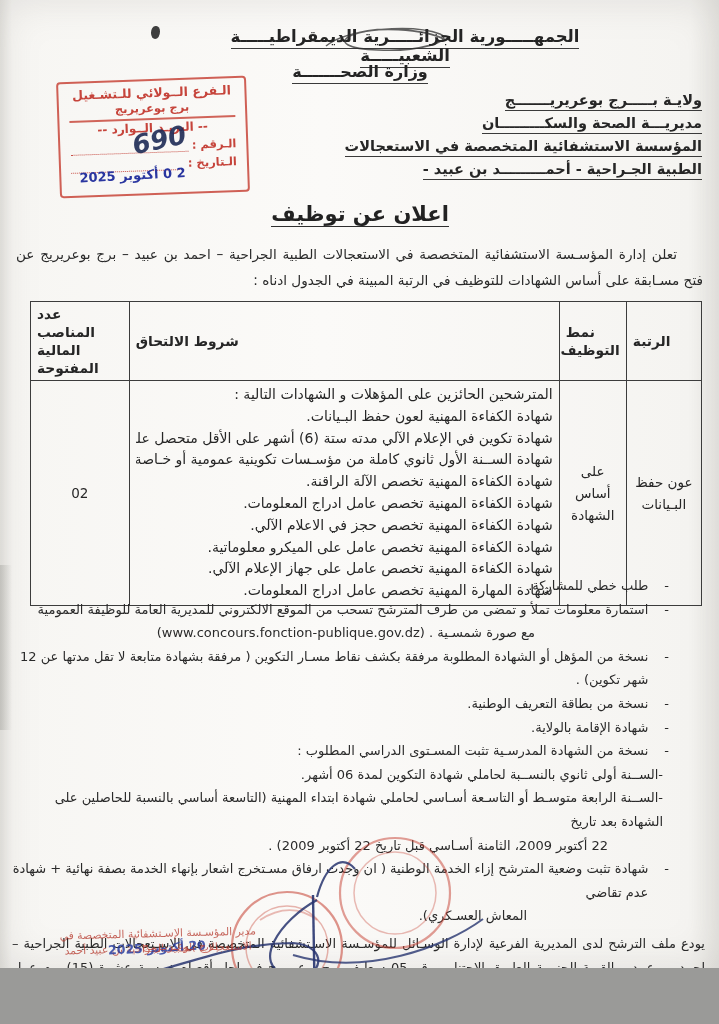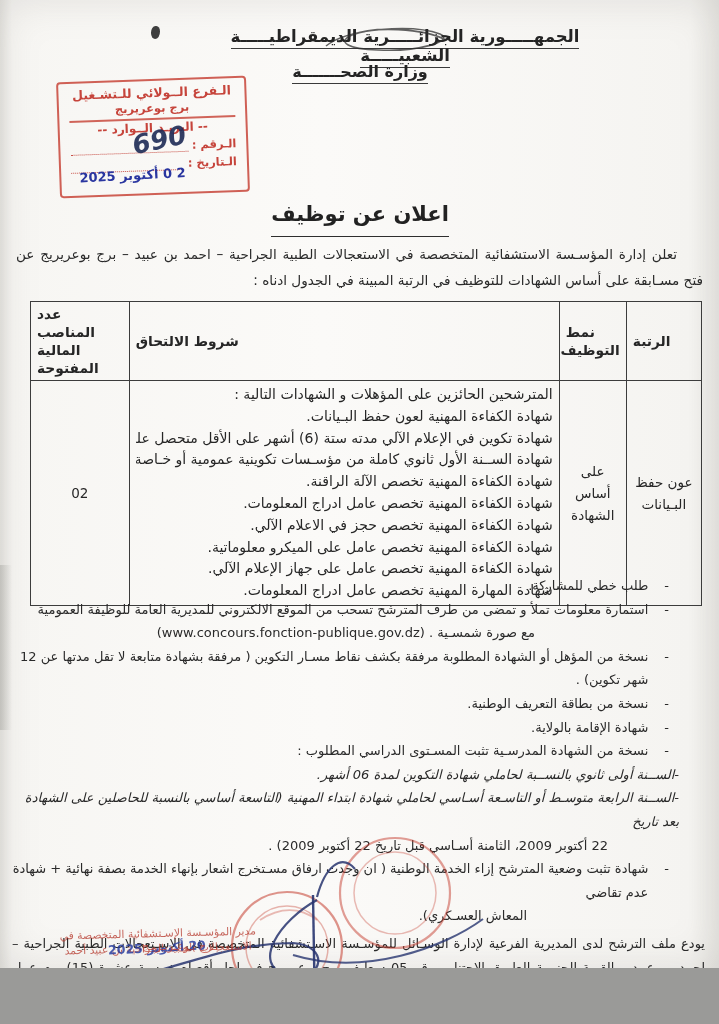--- a/index.html
+++ b/index.html
@@ -3,21 +3,21 @@
 <meta charset="utf-8">
 <style>
   html,body{margin:0;padding:0;background:#9a9a98;}
   .page{
     position:relative;width:719px;height:968px;margin:0 auto;overflow:hidden;
     background:linear-gradient(90deg,#e6e5e1 0px,#f7f6f3 12px,#fbfaf8 45%,#f5f4f1 96%,#e9e8e4 100%);
     font-family:"DejaVu Sans",sans-serif;color:#262626;direction:rtl;
     box-shadow:inset 0 0 40px rgba(120,118,110,.18);
   }
   .u{border-bottom:1.3px solid #3a3a3a;padding-bottom:2px;}
-  .u2{border-bottom:1.6px solid #2e2e2e;padding-bottom:10px;}
+  .u2{border-bottom:1.6px solid #2e2e2e;padding-bottom:0;}
 
   .hdr1{position:absolute;top:27px;left:205px;width:400px;text-align:center;font-size:16.5px;font-weight:bold;color:#242424;}
   .hdr2{position:absolute;top:62px;left:290px;width:140px;text-align:center;font-size:16px;font-weight:bold;color:#242424;}
   .scribble{position:absolute;top:20px;left:318px;z-index:3;}
 
   
   .rstamp{
     position:absolute;top:79px;left:58px;width:186px;height:112px;
     border:2.5px solid rgba(198,62,50,.82);border-radius:4px;
     transform:rotate(-2deg);color:rgba(193,52,42,.92);text-align:center;z-index:2;
@@ -51,21 +51,21 @@
   .col-rank{width:74px;} .col-mode{width:66px;} .col-cond{width:423px;} .col-pos{width:97px;}
   td.cell-rank,td.cell-mode,td.cell-pos{text-align:center;vertical-align:middle;font-size:13.5px;line-height:22px;}
   td.cell-cond{vertical-align:top;padding:5px 8px;}
   td.cell-cond div{font-size:14px;line-height:21.8px;white-space:nowrap;overflow:hidden;}
 
   .docs{position:absolute;top:574px;right:14px;left:12px;font-size:13px;line-height:23.6px;color:#2a2a2a;}
   .d-head{font-weight:normal;}
   .d-item{display:flex;gap:16px;margin-right:36px;}
   .d-item .dash{flex:0 0 auto;}
   .d-cont{margin-right:170px;}
-  .d-sub{margin-right:26px;font-style:italic;}
+  .d-sub{margin-right:42px;}
   .d-cont2{margin-right:97px;}
   .d-cont3{margin-right:178px;}
   .deposit{margin:4px 0 0 0;text-align:justify;line-height:24px;}
 
   
   .sig-stamp-text{position:absolute;top:926px;left:34px;width:248px;text-align:center;
     color:rgba(183,62,50,.78);font-size:10.8px;line-height:15px;transform:rotate(-1.5deg);z-index:6;}
   .sig-date{position:absolute;top:940px;left:108px;color:#2b3fa0;font-size:12.5px;font-weight:bold;
     transform:rotate(-3deg);opacity:.85;z-index:6;white-space:nowrap;}
   .sig-city{position:absolute;top:940px;left:142px;color:rgba(190,60,48,.7);font-size:11px;z-index:6;white-space:nowrap;}
@@ -107,20 +107,26 @@
       <span class="rs-dots"></span>
     </div>
     <div class="rs-row">
       <span class="rs-lab">الـتاريخ :</span>
       <span class="rs-dots"></span>
     </div>
     <div class="rs-num">690</div>
     <div class="rs-date">2 0 أكتوبر 2025</div>
   </div>
 
+  <div class="org">
+    <div><span class="u">ولايـة بـــــرج بوعريريـــــــج</span></div>
+    <div><span class="u">مديريـــة الصحة والسكـــــــــان</span></div>
+    <div><span class="u">المؤسسة الاستشفائية المتخصصة في الاستعجالات</span></div>
+    <div><span class="u">الطبية الجـراحية  - أحمـــــــــد بن عبيد -</span></div>
+  </div>
 
   <div class="title">
     <span class="u2">اعلان عن توظيف</span>
   </div>
 
   <p class="intro">تعلن إدارة المؤسـسة الاستشفائية المتخصصة في الاستعجالات الطبية الجراحية – احمد بن عبيد – برج بوعريريج عن فتح مسـابقة على أساس الشهادات للتوظيف في الرتبة المبينة في الجدول ادناه :</p>
 
   <table class="jobs">
     <colgroup>
       <col class="col-rank">

